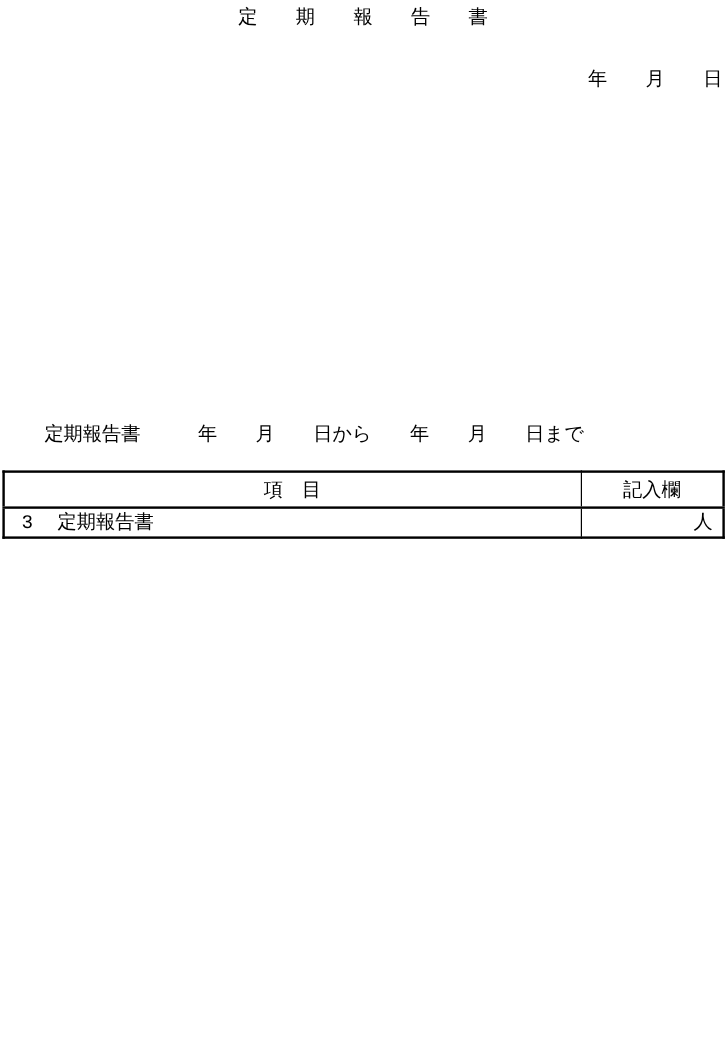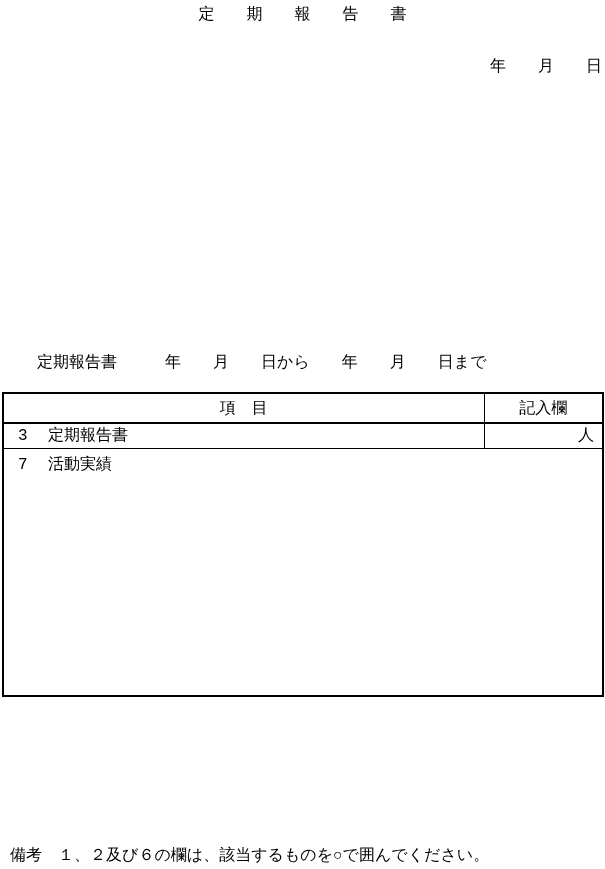--- a/index.html
+++ b/index.html
@@ -97,21 +97,17 @@
     </colgroup>
     <tbody>
         <tr class="header-row">
       <th>項　目</th>
       <th>記入欄</th>
     </tr>
     <tr class="data-row">
       <td class="item-cell"><span class="no">3</span><span>定期報告書</span></td>
       <td class="entry-cell right">人</td>
     </tr>
-    <tr class="row7">
-      <td class="item-cell" colspan="2"><span class="no">7</span><span>活動実績</span></td>
-    </tr>
   </tbody>
     </table>
 
-  <div class="remark">備考　１、２及び６の欄は、該当するものを○で囲んでください。</div>
 
 </div>
 
 </body></html>

